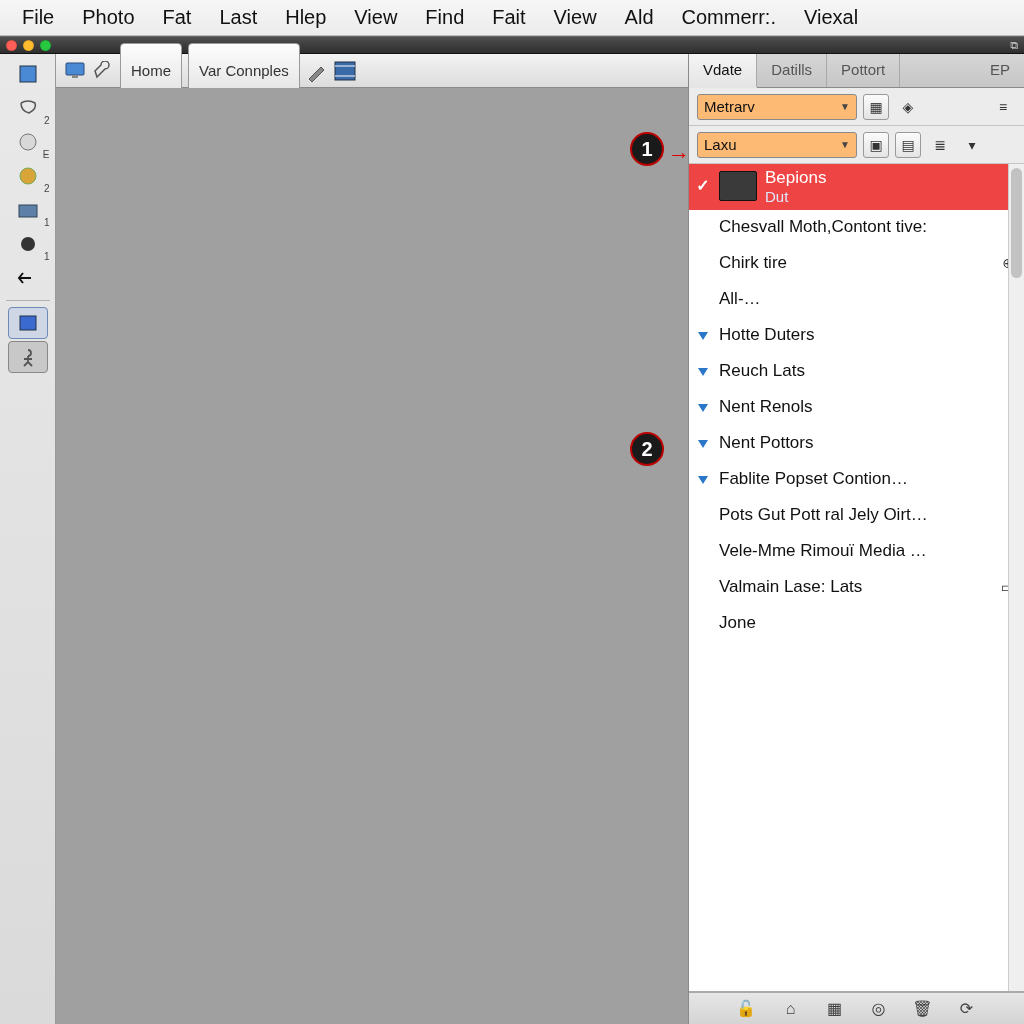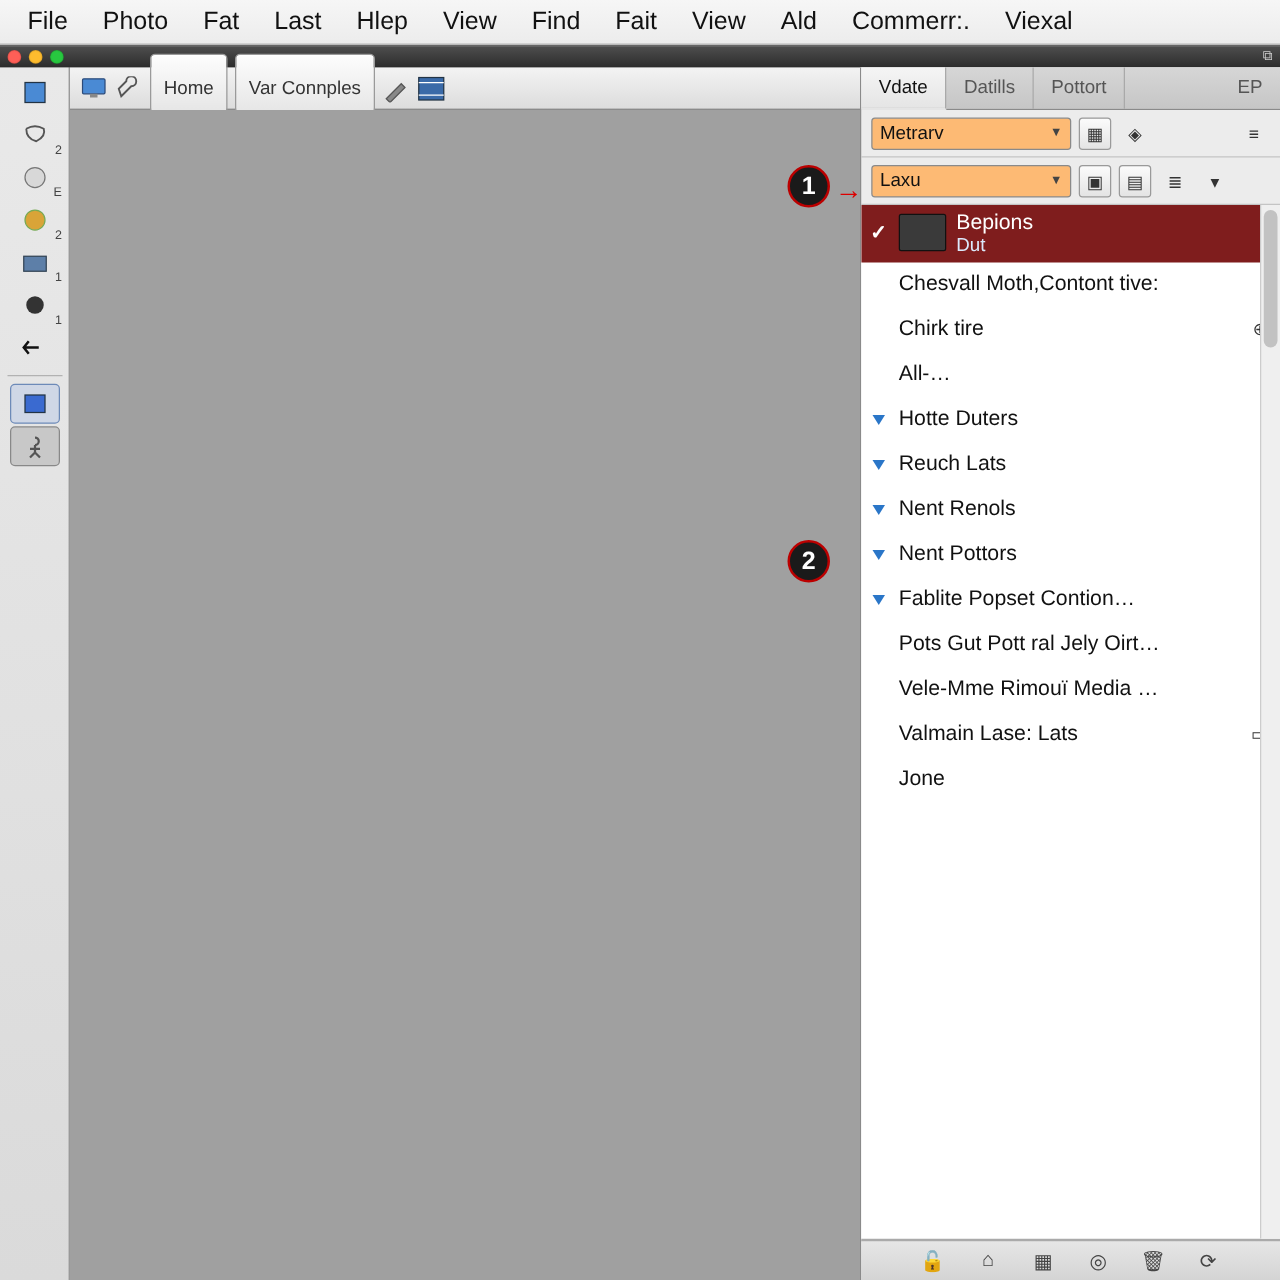--- a/index.html
+++ b/index.html
@@ -43,21 +43,21 @@
 .dropdown { flex:0 0 160px; height:26px; background:#fdba74; border:1px solid #8a8a8a; border-radius:3px; display:flex; align-items:center; justify-content:space-between; padding:0 6px; font-size:15px; color:#111; }
 .dropdown .dd-arrow { font-size:10px; color:#444; }
 .icon-btn { width:26px; height:26px; border:1px solid #9a9a9a; border-radius:3px; background:linear-gradient(#fbfbfb,#e4e4e4); display:flex; align-items:center; justify-content:center; font-size:14px; color:#333; }
 .icon-btn.flat { border:none; background:none; }
 
 .panel .list { flex:1; overflow:auto; background:#fff; border-bottom:1px solid #aaa; position:relative; }
 .list .item { display:flex; align-items:center; min-height:36px; padding:4px 10px 4px 6px; font-size:17px; color:#111; border-bottom:1px solid rgba(0,0,0,0); gap:8px; }
 .list .item .disc { width:16px; height:16px; display:flex; align-items:center; justify-content:center; color:#4a6; }
 .list .item .disc.tri { color:#2a4; }
 .list .item .thumb { width:38px; height:30px; background:#3a3a3a; border:1px solid #111; border-radius:2px; }
-.list .item.selected { background:#7f1d1d; color:#fff; }
+.list .item.selected { background:#ef4444; color:#fff; }
 .list .item.selected .sub { color:#dce9fb; }
 .list .item .labels { display:flex; flex-direction:column; line-height:1.15; }
 .list .item .sub { font-size:15px; }
 .list .item .trail { margin-left:auto; font-size:14px; color:#333; }
 .list .scrollbar { position:absolute; right:0; top:0; width:16px; bottom:0; background:#efefef; border-left:1px solid #ccc; }
 .list .scrollbar .thumb-sb { position:absolute; left:2px; top:4px; width:11px; height:110px; background:#c2c2c2; border-radius:6px; }
 
 .panel .footer { height:32px; background:linear-gradient(#e6e6e6,#d4d4d4); border-top:1px solid #aaa; display:flex; align-items:center; justify-content:center; gap:24px; }
 .panel .footer .ficon { width:20px; height:20px; color:#444; display:flex; align-items:center; justify-content:center; font-size:16px; }
 

